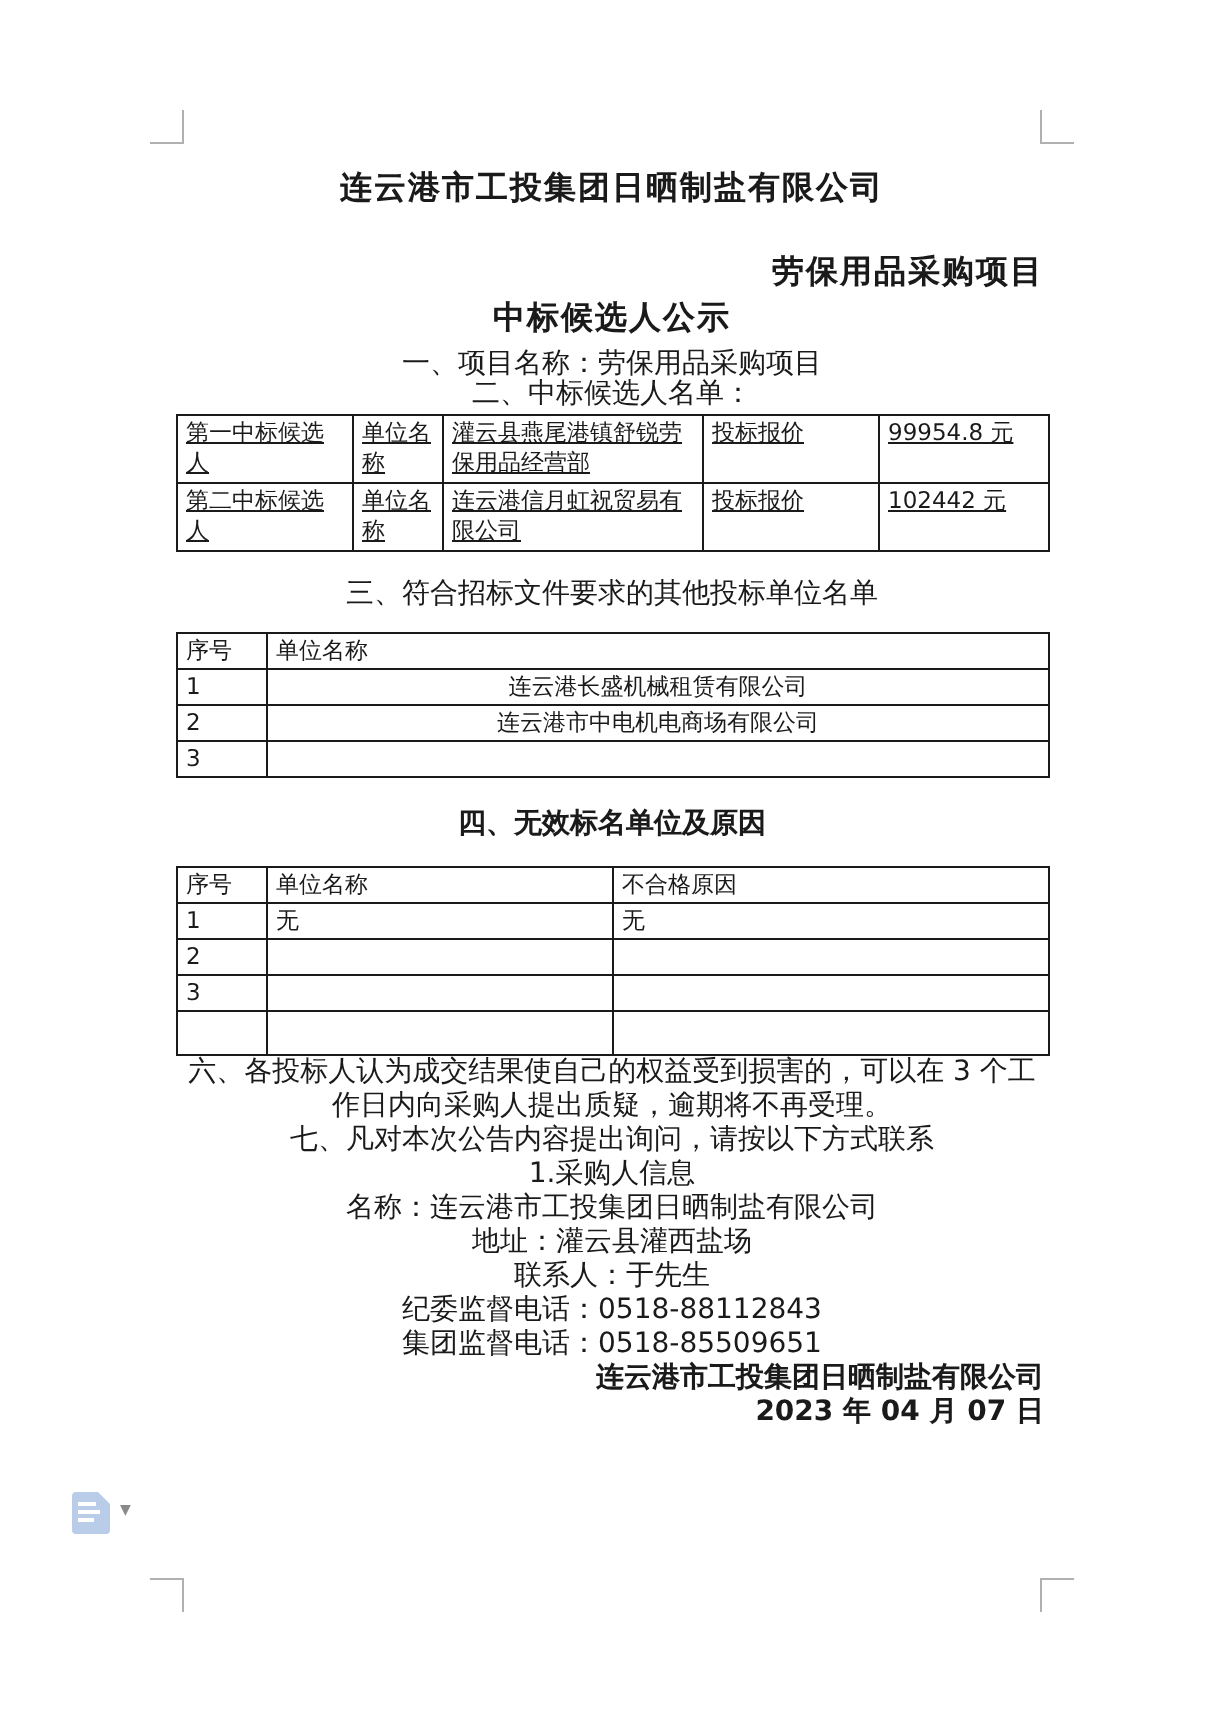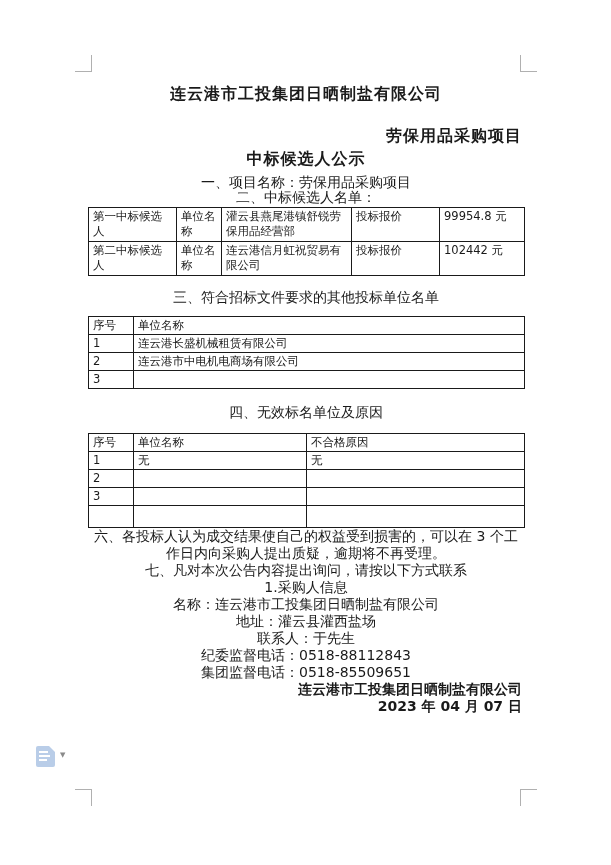--- a/index.html
+++ b/index.html
@@ -43,33 +43,33 @@
 
   .doc-title { font-size: 16px; font-weight: bold; text-align: center; letter-spacing: 1px; }
   .t1 { margin-top: 12px; }
   .t2 { margin-top: 21px; text-align: right; }
   .t3 { margin-top: 2px; }
 
   .body-line { font-size: 14px; line-height: 17px; text-align: center; }
   .tight { line-height: 15px; }
   .s1 { margin-top: 5px; }
   .s3 { margin-top: 13px; }
-  .s4 { margin-top: 15px; }
+  .s4 { margin-top: 15px; font-weight: bold; }
   .s5 { margin-top: 13px; }
 
   table { border-collapse: collapse; table-layout: fixed; width: 436px; margin-left: -2px; }
   td { border: 1px solid #1a1a1a; font-size: 11.5px; line-height: 15px; padding: 1px 4px; vertical-align: top; }
-  .tbl1 { margin-top: 2px; }
+  .tbl1 { margin-top: 2px; text-decoration: underline; }
   .tbl1 td { height: 34px; }
   .tbl2 { margin-top: 10px; }
   .tbl2 td { height: 17px; }
   .tbl3 { margin-top: 12px; }
   .tbl3 td { height: 17px; }
   .tbl3 tr.tall td { height: 22px; }
-  .cell-center { }
+  .cell-center { text-align: center; }
 
   .buyer-block { margin-top: 0; }
 
   .sig { text-align: right; font-size: 14px; font-weight: bold; line-height: 17px; }
   .sig-company { margin-top: 0; }
 </style>
 </head>
 <body>
 
 <div class="crop crop-tl"></div>

